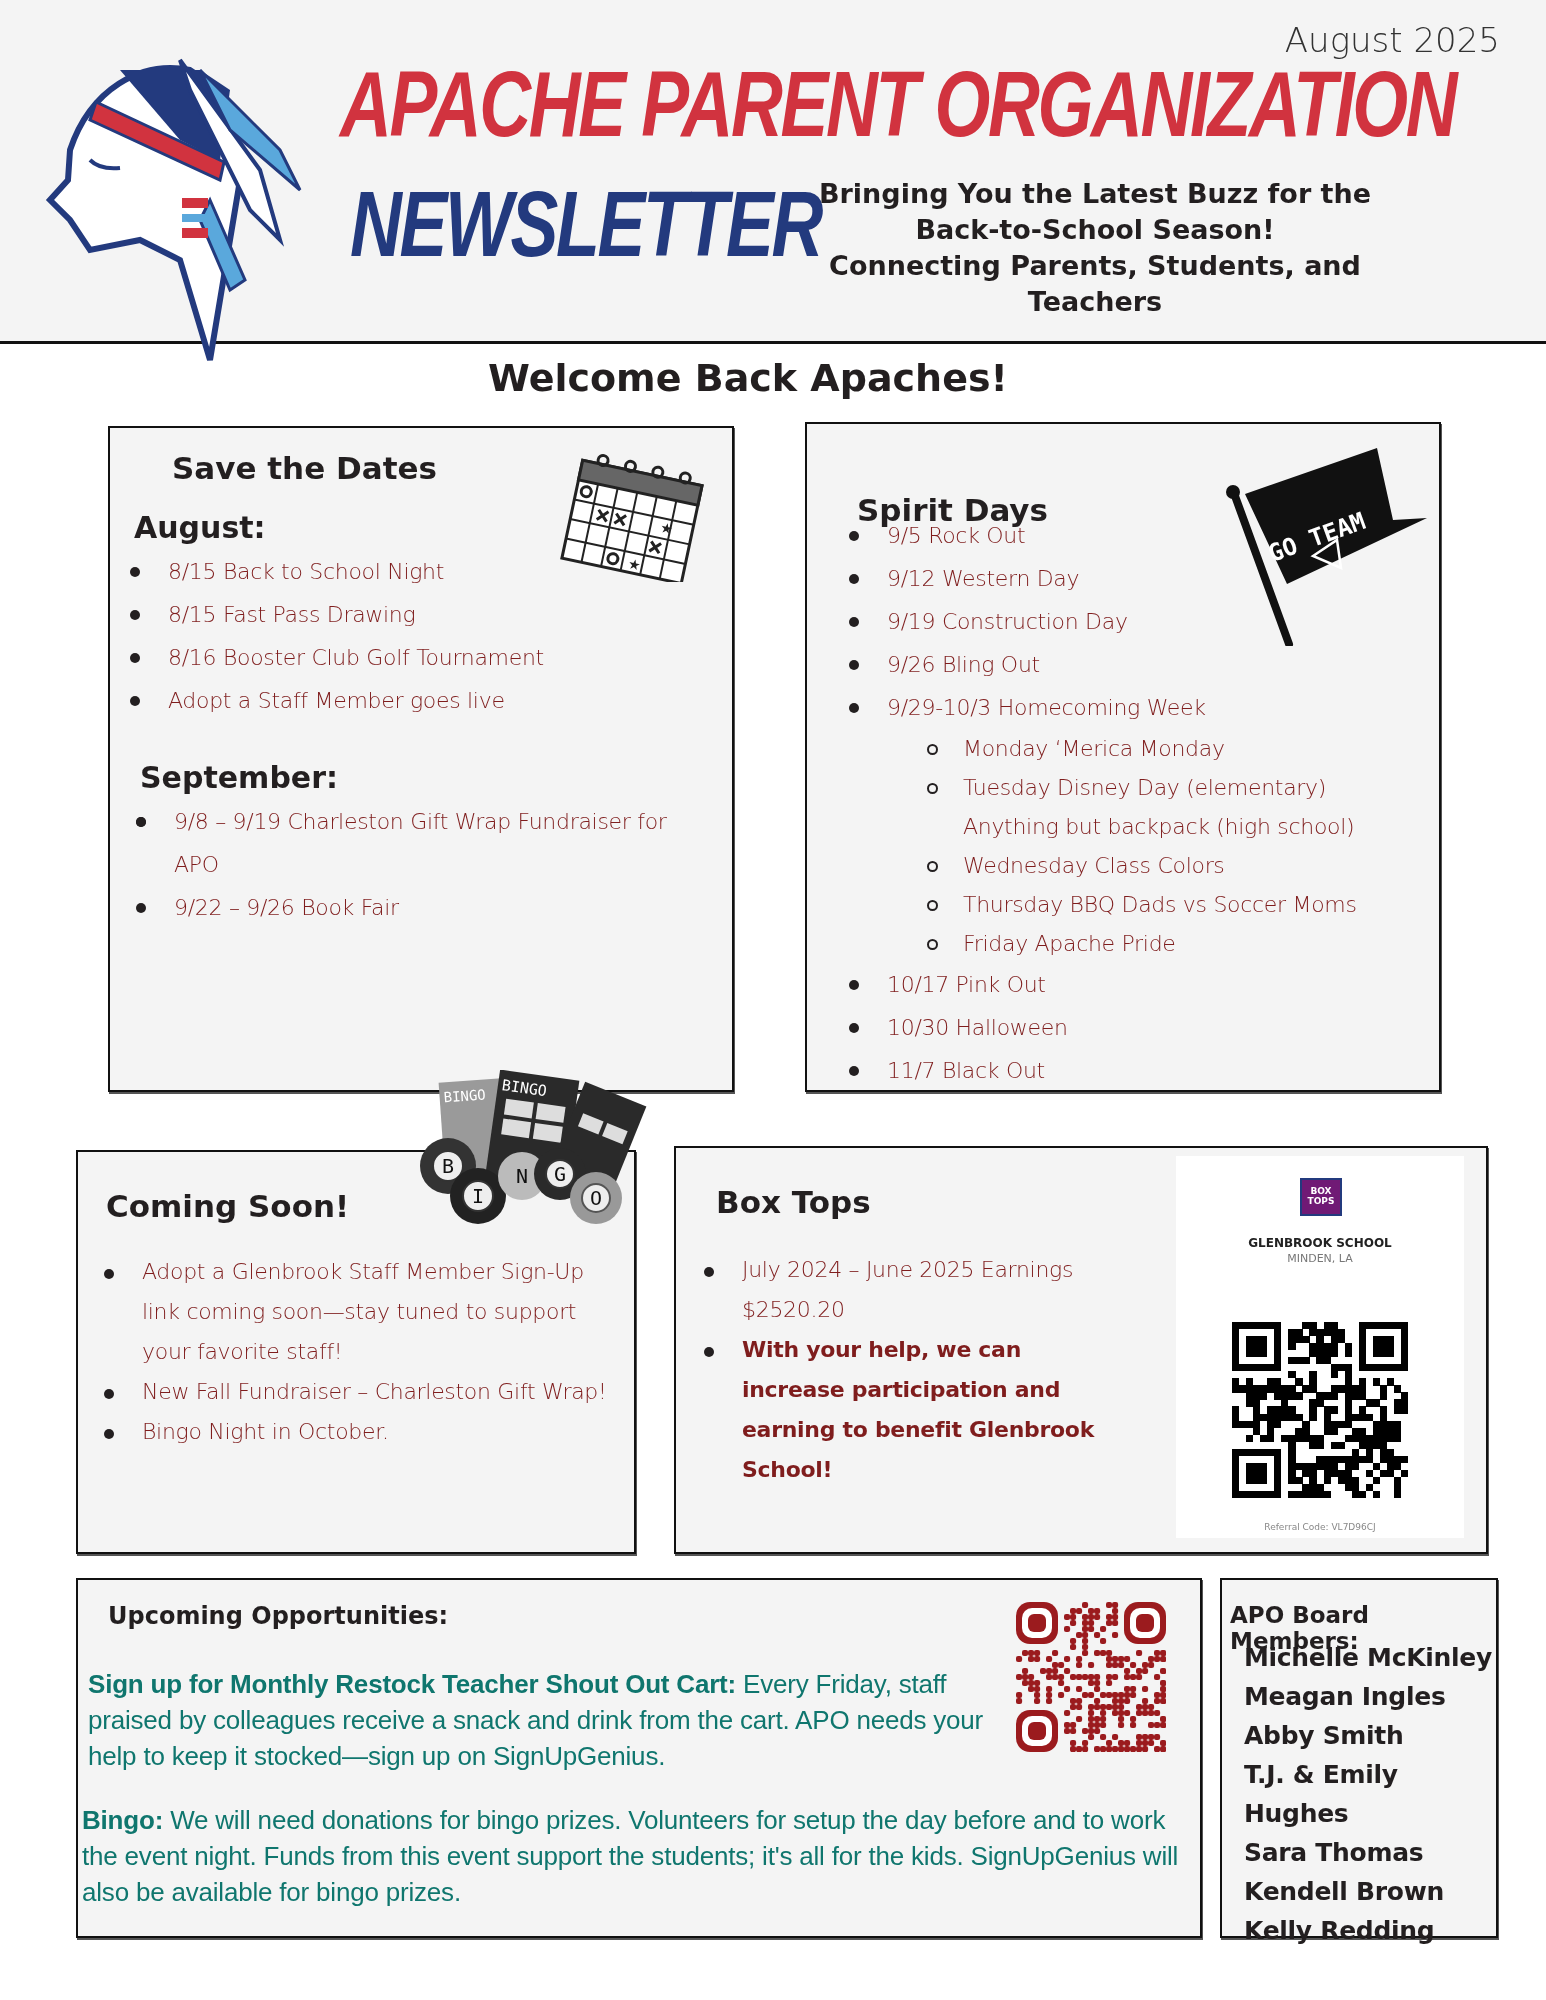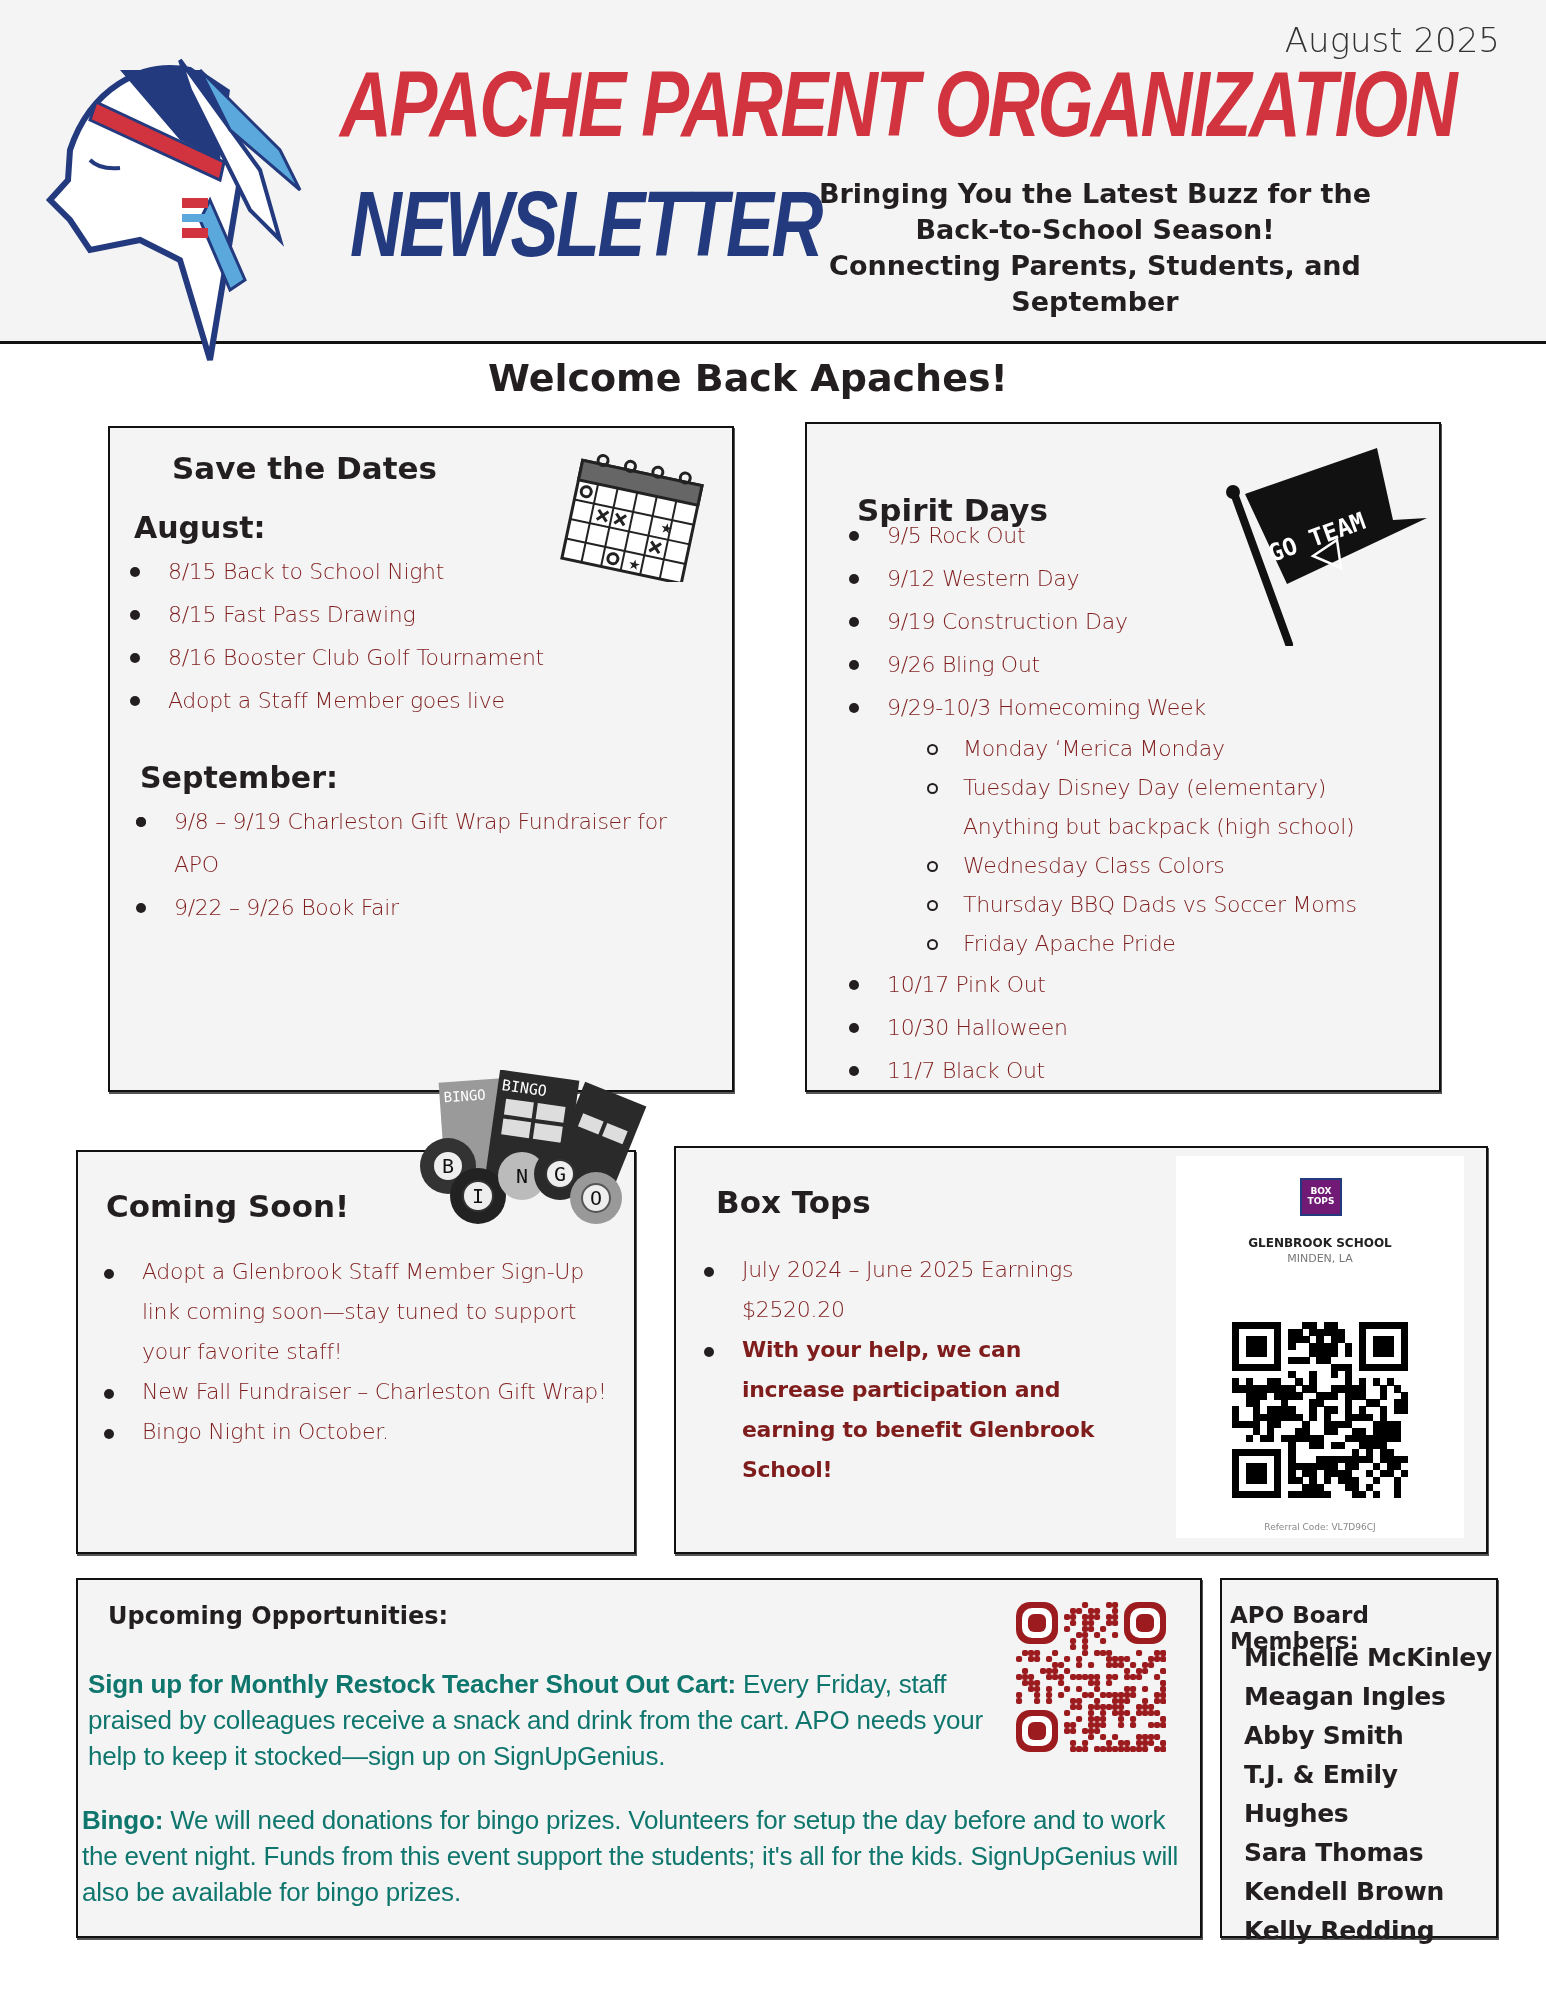--- a/index.html
+++ b/index.html
@@ -130,21 +130,21 @@
     <rect x="152" y="198" width="26" height="10" fill="#d1333f"></rect>
     <path d="M60 130 Q70 140 90 138" stroke="#233a7e" stroke-width="4" fill="none"></path>
   </svg>
   <div class="issue-date">August 2025</div>
   <div class="title-main">APACHE PARENT ORGANIZATION</div>
   <div class="title-sub">NEWSLETTER</div>
   <div class="tagline">
     <div>Bringing You the Latest Buzz for the</div>
     <div>Back-to-School Season!</div>
     <div>Connecting Parents, Students, and</div>
-    <div>September</div>
+    <div>Teachers</div>
   </div>
 </div>
 
 <div class="welcome">Welcome Back Apaches!</div>
 
 <div class="card" id="card-dates">
   <h2>Save the Dates</h2>
   <svg class="calendar-icon" viewBox="0 0 150 130">
     <g transform="rotate(12 75 65)">
       <rect x="14" y="20" width="122" height="100" fill="#fff" stroke="#222" stroke-width="3"></rect>

